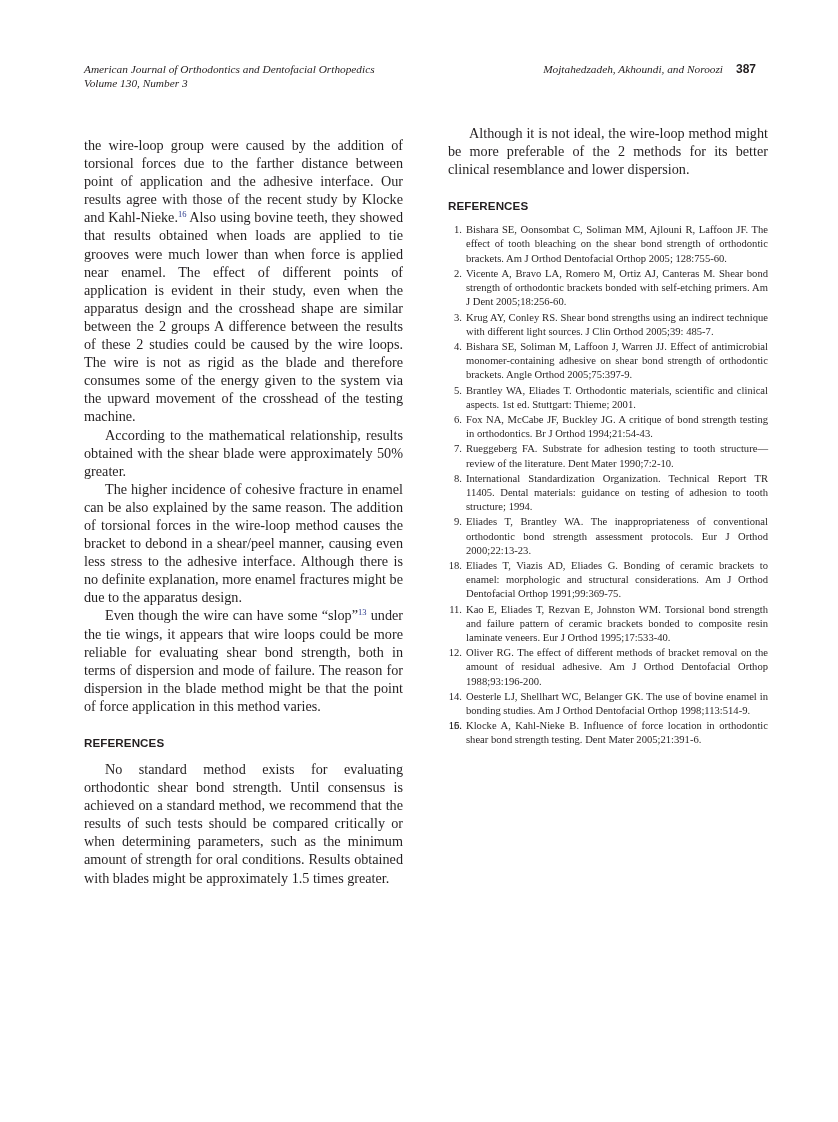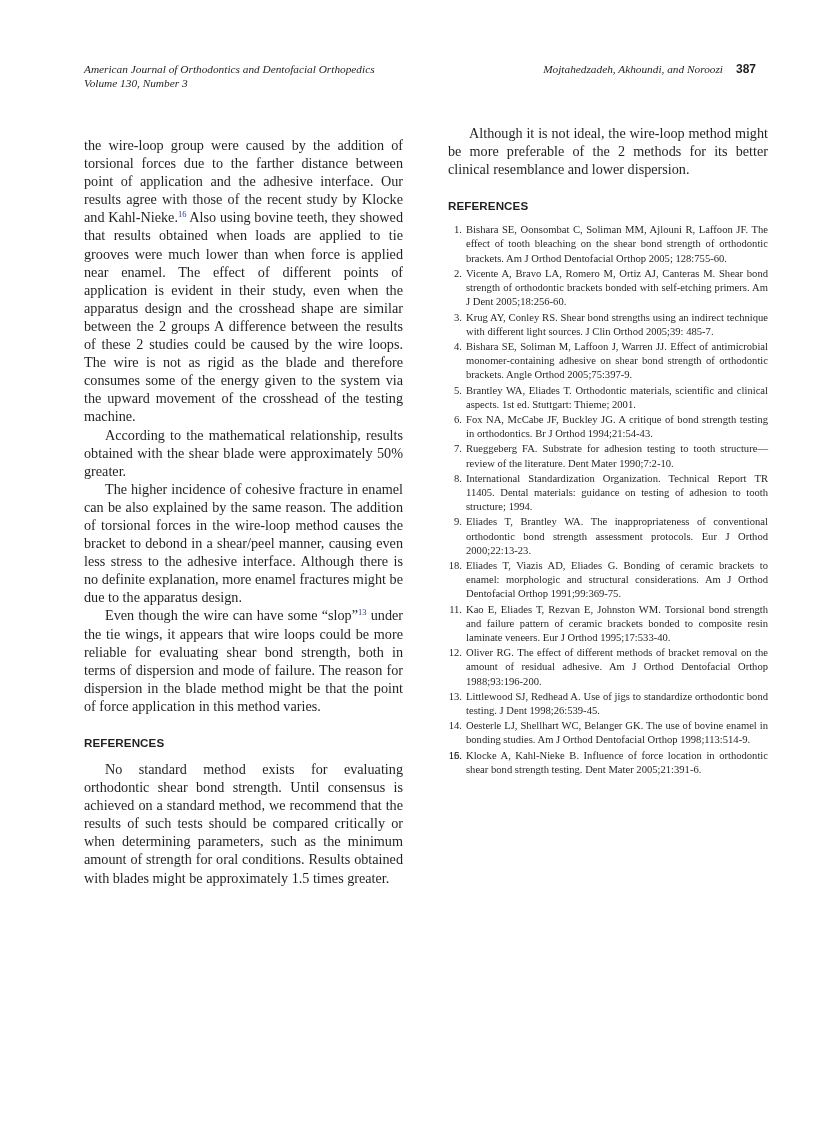--- a/index.html
+++ b/index.html
@@ -51,18 +51,17 @@
     <li class="ref"><span class="ref-num">3.</span><span>Krug AY, Conley RS. Shear bond strengths using an indirect technique with different light sources. J Clin Orthod 2005;39: 485-7.</span></li>
     <li class="ref"><span class="ref-num">4.</span><span>Bishara SE, Soliman M, Laffoon J, Warren JJ. Effect of antimicrobial monomer-containing adhesive on shear bond strength of orthodontic brackets. Angle Orthod 2005;75:397-9.</span></li>
     <li class="ref"><span class="ref-num">5.</span><span>Brantley WA, Eliades T. Orthodontic materials, scientific and clinical aspects. 1st ed. Stuttgart: Thieme; 2001.</span></li>
     <li class="ref"><span class="ref-num">6.</span><span>Fox NA, McCabe JF, Buckley JG. A critique of bond strength testing in orthodontics. Br J Orthod 1994;21:54-43.</span></li>
     <li class="ref"><span class="ref-num">7.</span><span>Rueggeberg FA. Substrate for adhesion testing to tooth structure—review of the literature. Dent Mater 1990;7:2-10.</span></li>
     <li class="ref"><span class="ref-num">8.</span><span>International Standardization Organization. Technical Report TR 11405. Dental materials: guidance on testing of adhesion to tooth structure; 1994.</span></li>
     <li class="ref"><span class="ref-num">9.</span><span>Eliades T, Brantley WA. The inappropriateness of conventional orthodontic bond strength assessment protocols. Eur J Orthod 2000;22:13-23.</span></li>
     <li class="ref"><span class="ref-num two">18.</span><span>Eliades T, Viazis AD, Eliades G. Bonding of ceramic brackets to enamel: morphologic and structural considerations. Am J Orthod Dentofacial Orthop 1991;99:369-75.</span></li>
     <li class="ref"><span class="ref-num two">11.</span><span>Kao E, Eliades T, Rezvan E, Johnston WM. Torsional bond strength and failure pattern of ceramic brackets bonded to composite resin laminate veneers. Eur J Orthod 1995;17:533-40.</span></li>
     <li class="ref"><span class="ref-num two">12.</span><span>Oliver RG. The effect of different methods of bracket removal on the amount of residual adhesive. Am J Orthod Dentofacial Orthop 1988;93:196-200.</span></li>
-    <li class="ref"><span class="ref-num two">13.</span><span>Littlewood SJ, Redhead A. Use of jigs to standardize orthodontic bond testing. J Dent 1998;26:539-45.</span></li>
     <li class="ref"><span class="ref-num two">14.</span><span>Oesterle LJ, Shellhart WC, Belanger GK. The use of bovine enamel in bonding studies. Am J Orthod Dentofacial Orthop 1998;113:514-9.</span></li>
     <li class="ref"><span class="ref-num two">15.</span></li>
     <li class="ref"><span class="ref-num two">16.</span><span>Klocke A, Kahl-Nieke B. Influence of force location in orthodontic shear bond strength testing. Dent Mater 2005;21:391-6.</span></li>
   </ol>
 </div>
 
 </body></html>

